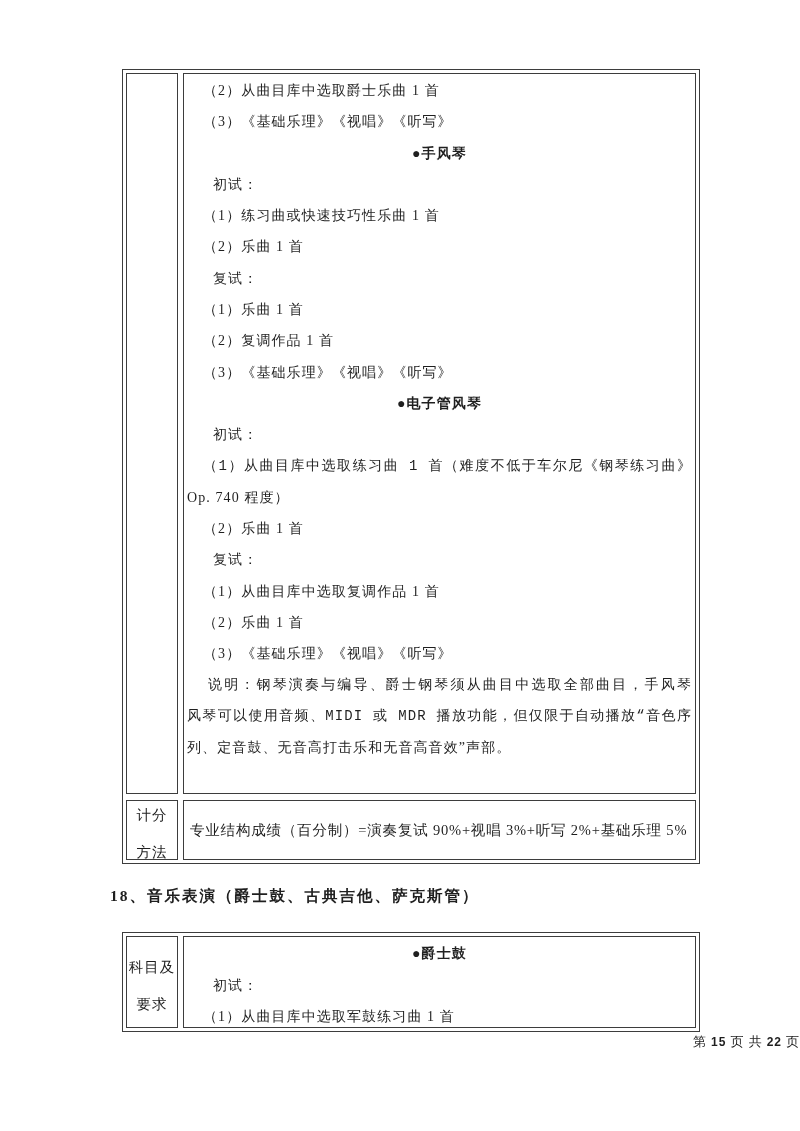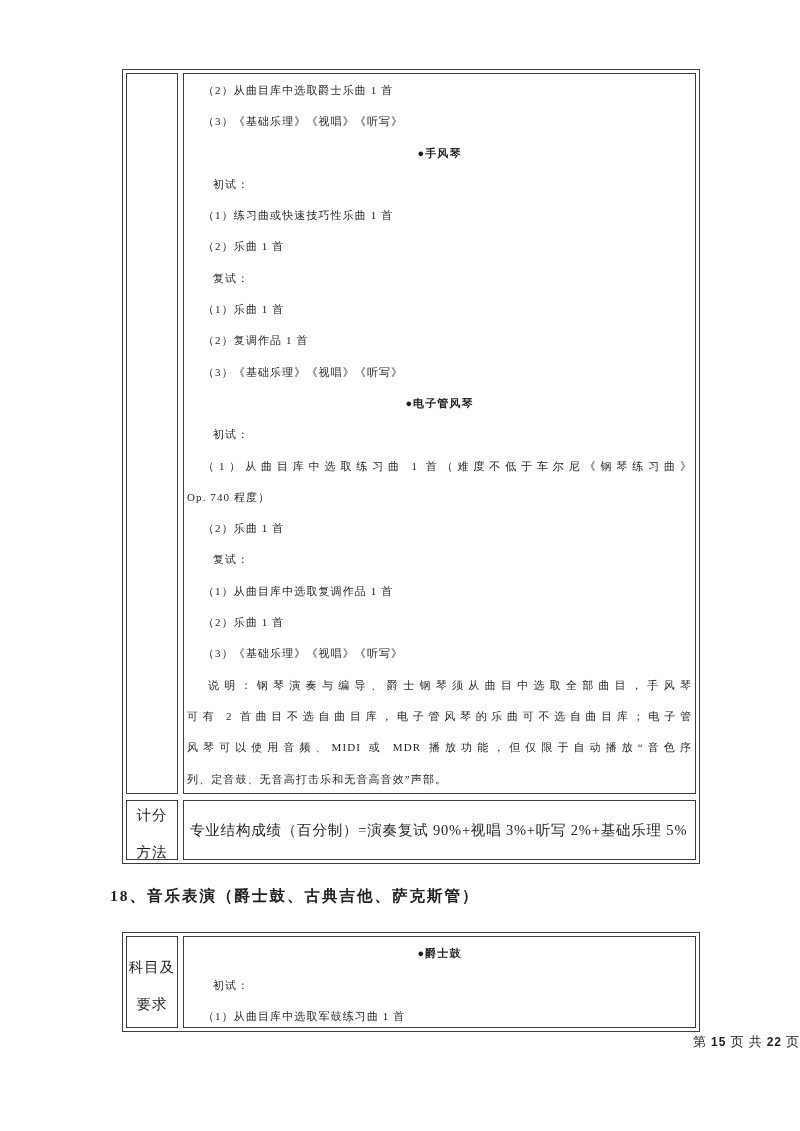--- a/index.html
+++ b/index.html
@@ -43,36 +43,37 @@
     flex-direction: column;
     justify-content: center;
     align-items: center;
     font-size: 14.5px;
     letter-spacing: 1px;
   }
   .cell-head .hline { line-height: 29px; white-space: nowrap; margin-top: 8px; }
   .cell-body { flex: 1 1 auto; padding: 1px 3px; }
 
   .tline {
-    font-size: 11px;
+    font-size: 14px;
     line-height: 31.3px;
     letter-spacing: 1.1px;
     white-space: nowrap;
   }
   #table2 .tline { line-height: 31.5px; }
   .tline.bullet { font-weight: bold; padding-left: 0; text-align: center; }
   .tline.label  { font-weight: normal; padding-left: 26px; }
   .tline.item   { padding-left: 16px; }
   .tline.cont   { padding-left: 0; }
   .tline.para-first { padding-left: 21px; }
   .tline.para   { padding-left: 0; }
   .tline.j {
     white-space: normal;
     text-align: justify;
     text-align-last: justify;
+    font-family: Liberation Mono, monospace;
   }
 
   .cell-formula {
     display: flex;
     align-items: center;
     padding-left: 6px;
     font-size: 14.5px;
     letter-spacing: 0.8px;
     white-space: nowrap;
   }
@@ -123,21 +124,20 @@
           <div class="tline bullet">●电子管风琴</div>
           <div class="tline label">初试：</div>
           <div class="tline item j">（1）从曲目库中选取练习曲 1 首（难度不低于车尔尼《钢琴练习曲》</div>
           <div class="tline cont">Op. 740 程度）</div>
           <div class="tline item">（2）乐曲 1 首</div>
           <div class="tline label">复试：</div>
           <div class="tline item">（1）从曲目库中选取复调作品 1 首</div>
           <div class="tline item">（2）乐曲 1 首</div>
           <div class="tline item">（3）《基础乐理》《视唱》《听写》</div>
           <div class="tline para-first j">说明：钢琴演奏与编导、爵士钢琴须从曲目中选取全部曲目，手风琴</div>
-          <div class="tline para j">可有 2 首曲目不选自曲目库，电子管风琴的乐曲可不选自曲目库；电子管</div>
           <div class="tline para j">风琴可以使用音频、MIDI 或 MDR 播放功能，但仅限于自动播放“音色序</div>
           <div class="tline para">列、定音鼓、无音高打击乐和无音高音效”声部。</div>
         </div>
     </div>
     <div class="trow trow-score">
       <div class="cell cell-head">
           <div class="hline">计分</div>
           <div class="hline">方法</div>
         </div>
       <div class="cell cell-body cell-formula">

